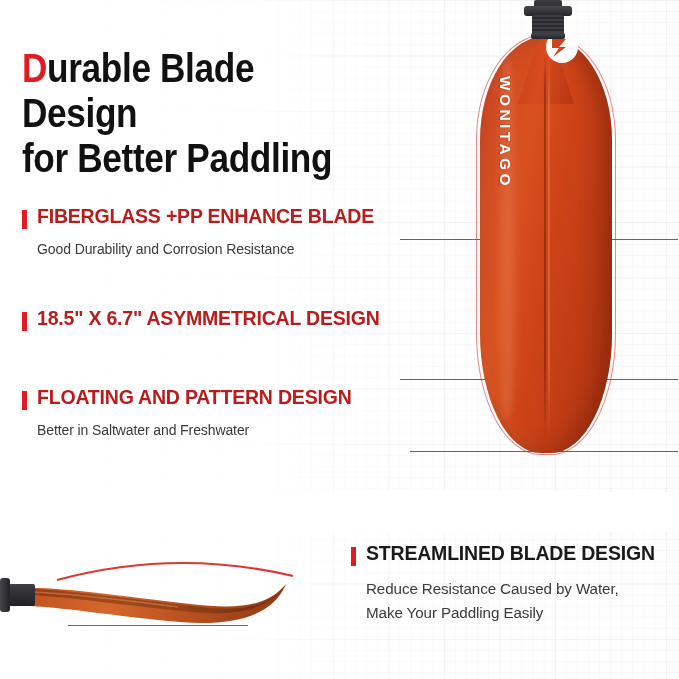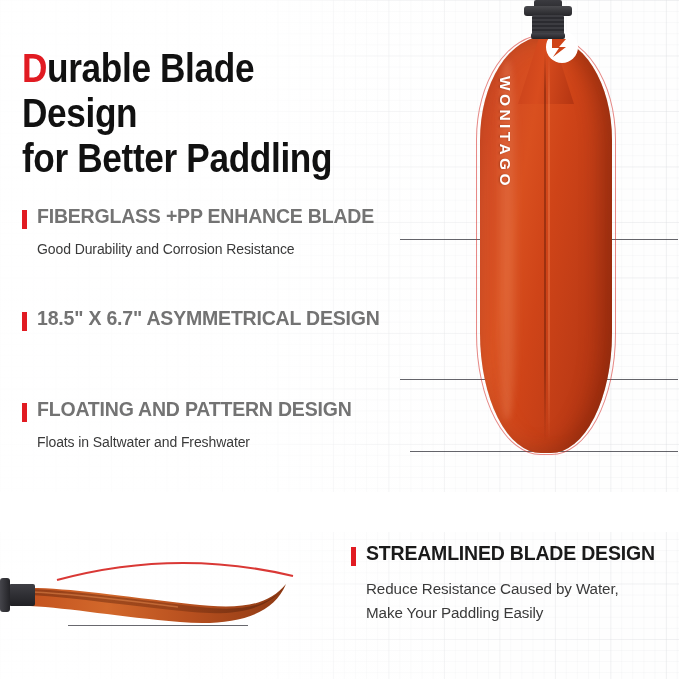--- a/index.html
+++ b/index.html
@@ -65,38 +65,38 @@
   
   .feature { position:absolute; left:22px; width:400px; }
   .feature .bar {
     position:absolute; left:0; top:5px;
     width:5px; height:19px; background:#e11b22;
   }
   .feature h3 {
     margin-left:15px;
     font-size:19.5px;
     font-weight:bold;
-    color:#737373;
+    color:#b91c1c;
     letter-spacing:-0.2px;
     white-space:nowrap;
   }
   .feature p {
     margin-left:15px;
     margin-top:11px;
     font-size:14px;
     font-weight:normal;
     color:#3a3a3a;
     line-height:1.45;
     letter-spacing:-0.1px;
     white-space:pre-line;
   }
 
   .f1 { top:205px; }
   .f2 { top:307px; }
-  .f3 { top:398px; }
+  .f3 { top:386px; }
 
   .f4 { position:absolute; left:351px; top:542px; width:330px; }
   .f4 .bar {
     position:absolute; left:0; top:5px;
     width:5px; height:19px; background:#e11b22;
   }
   .f4 h3 {
     margin-left:15px; font-size:19.5px; font-weight:bold;
     color:#1a1a1a; letter-spacing:-0.2px; white-space:nowrap;
   }
@@ -236,21 +236,21 @@
   </div>
 
   <div class="feature f2">
     <span class="bar"></span>
     <h3>18.5" X 6.7" ASYMMETRICAL DESIGN</h3>
   </div>
 
   <div class="feature f3">
     <span class="bar"></span>
     <h3>FLOATING AND PATTERN DESIGN</h3>
-    <p>Floats in Saltwater and Freshwater</p>
+    <p>Better in Saltwater and Freshwater</p>
   </div>
 
   <div class="f4">
     <span class="bar"></span>
     <h3>STREAMLINED BLADE DESIGN</h3>
     <p>Reduce Resistance Caused by Water,
 Make Your Paddling Easily</p>
   </div>
 
   <div class="blade-wrap">

